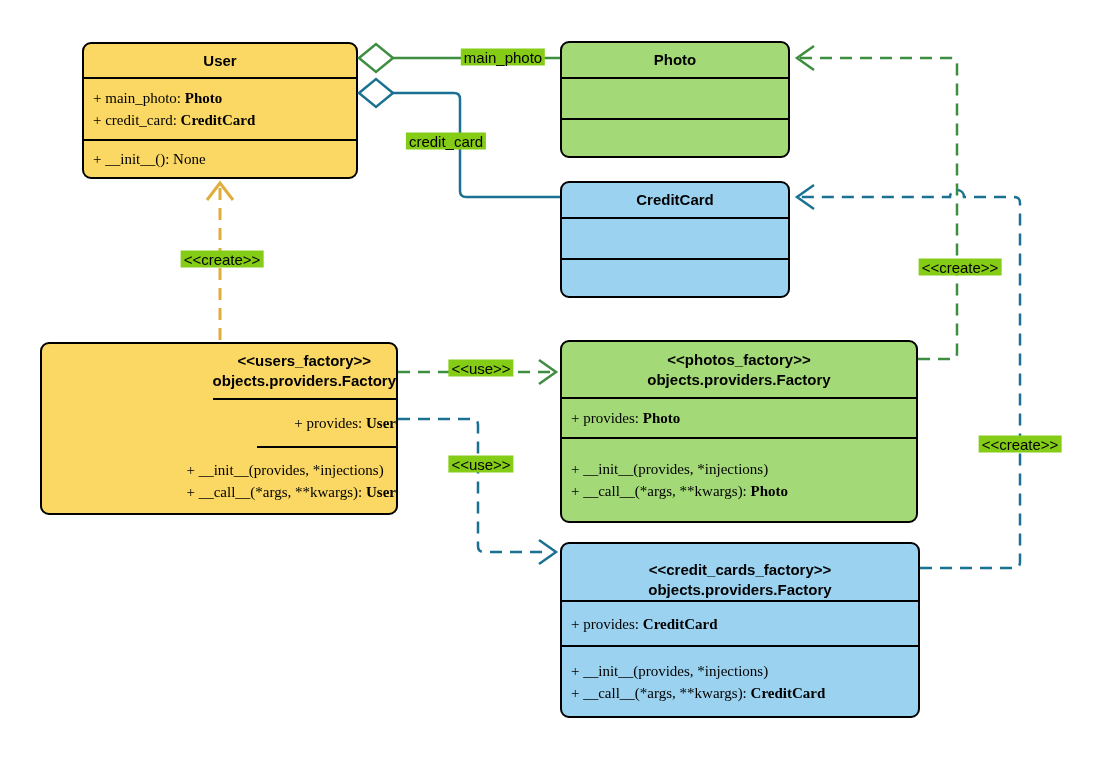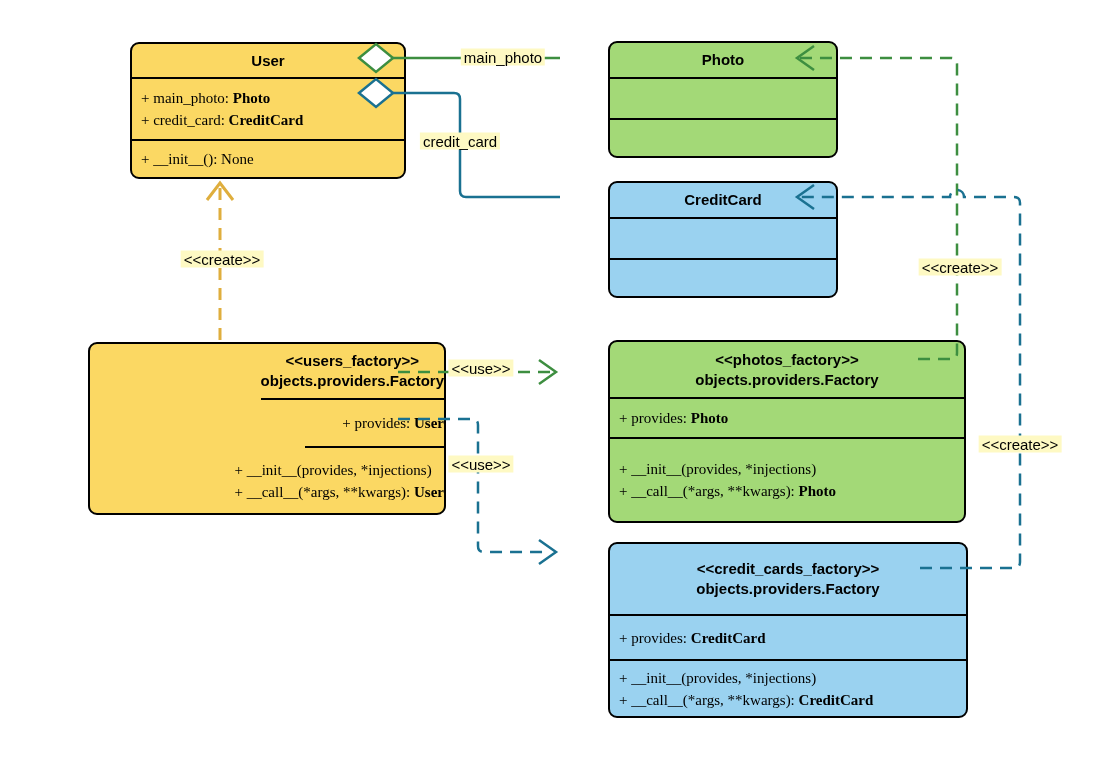--- a/index.html
+++ b/index.html
@@ -2,32 +2,32 @@
 <html><head>
 <meta charset="utf-8">
 <style>
   html,body{margin:0;padding:0;background:#ffffff;}
   .canvas{
     position:relative;width:1106px;height:760px;background:#ffffff;overflow:hidden;
     font-family:"Liberation Sans","DejaVu Sans",sans-serif;color:#000;
   }
   .uml-class{
     position:absolute;box-sizing:border-box;border:2px solid #000;border-radius:9px;
-    display:flex;flex-direction:column;font-size:15px;margin-left:48px;
+    display:flex;flex-direction:column;font-size:15px;
   }
   .fill-yellow{background:#FBD863;}
   .fill-green{background:#A3D977;}
   .fill-blue{background:#9AD2F0;}
   .compartment{box-sizing:border-box;border-bottom:2px solid #000;display:flex;flex-direction:column;justify-content:center;}
   .compartment.last{border-bottom:none;flex:1;}
   .title-comp{align-items:center;text-align:center;font-weight:bold;line-height:20px;}
   .member{padding-left:9px;line-height:22px;white-space:nowrap;font-family:Liberation Serif, serif;}
   .member b{font-weight:bold;}
   .conn-label{
-    position:absolute;transform:translate(-50%,-50%);background:#fef9c3;
+    position:absolute;transform:translate(-50%,-50%);background:#84cc16;
     padding:0 3px;font-size:15px;line-height:17px;white-space:nowrap;z-index:5;
   }
   svg.connector-layer{position:absolute;left:0;top:0;z-index:4;}
 </style>
 </head>
 <body>
 
 <div class="canvas">
 
   <div class="uml-class fill-yellow" style="left:82px;top:42px;width:276px;height:137px;">
@@ -81,21 +81,21 @@
     <div class="compartment" style="height:40px;">
       <div class="member"><span>+ provides: </span><b>Photo</b></div>
     </div>
     <div class="compartment last">
       <div class="member"><span>+ __init__(provides, *injections)</span></div>
       <div class="member"><span>+ __call__(*args, **kwargs): </span><b>Photo</b></div>
     </div>
   </div>
 
   <div class="uml-class fill-blue" style="left:560px;top:542px;width:360px;height:176px;">
-    <div class="compartment title-comp" style="height:72px;">
+    <div class="compartment title-comp" style="height:58px;justify-content:flex-end;">
       <div>&lt;&lt;credit_cards_factory&gt;&gt;</div>
       <div>objects.providers.Factory</div>
     </div>
     <div class="compartment" style="height:45px;">
       <div class="member"><span>+ provides: </span><b>CreditCard</b></div>
     </div>
     <div class="compartment last">
       <div class="member"><span>+ __init__(provides, *injections)</span></div>
       <div class="member"><span>+ __call__(*args, **kwargs): </span><b>CreditCard</b></div>
     </div>
@@ -133,20 +133,20 @@
       <polyline points="814,46 797,58 814,70" stroke="#3D8E40" stroke-width="2.5" fill="none"></polyline>
     </g>
 
     <g>
       <path d="M920 568 H1014 Q1020 568 1020 562 V203 Q1020 197 1014 197 H964 A7 7 0 0 0 950 197 H797" stroke="#1A7191" stroke-width="2.5" fill="none" stroke-dasharray="12 8"></path>
       <polyline points="814,185 797,197 814,209" stroke="#1A7191" stroke-width="2.5" fill="none"></polyline>
     </g>
   </svg>
 
   <div class="conn-label" style="left:503px;top:57px;">main_photo</div>
-  <div class="conn-label" style="left:460px;top:141px;">credit_card</div>
+  <div class="conn-label" style="left:446px;top:141px;">credit_card</div>
   <div class="conn-label" style="left:222px;top:259px;">&lt;&lt;create&gt;&gt;</div>
   <div class="conn-label" style="left:481px;top:368px;">&lt;&lt;use&gt;&gt;</div>
   <div class="conn-label" style="left:481px;top:464px;">&lt;&lt;use&gt;&gt;</div>
   <div class="conn-label" style="left:960px;top:267px;">&lt;&lt;create&gt;&gt;</div>
   <div class="conn-label" style="left:1020px;top:444px;">&lt;&lt;create&gt;&gt;</div>
 
 </div>
 
 </body></html>

